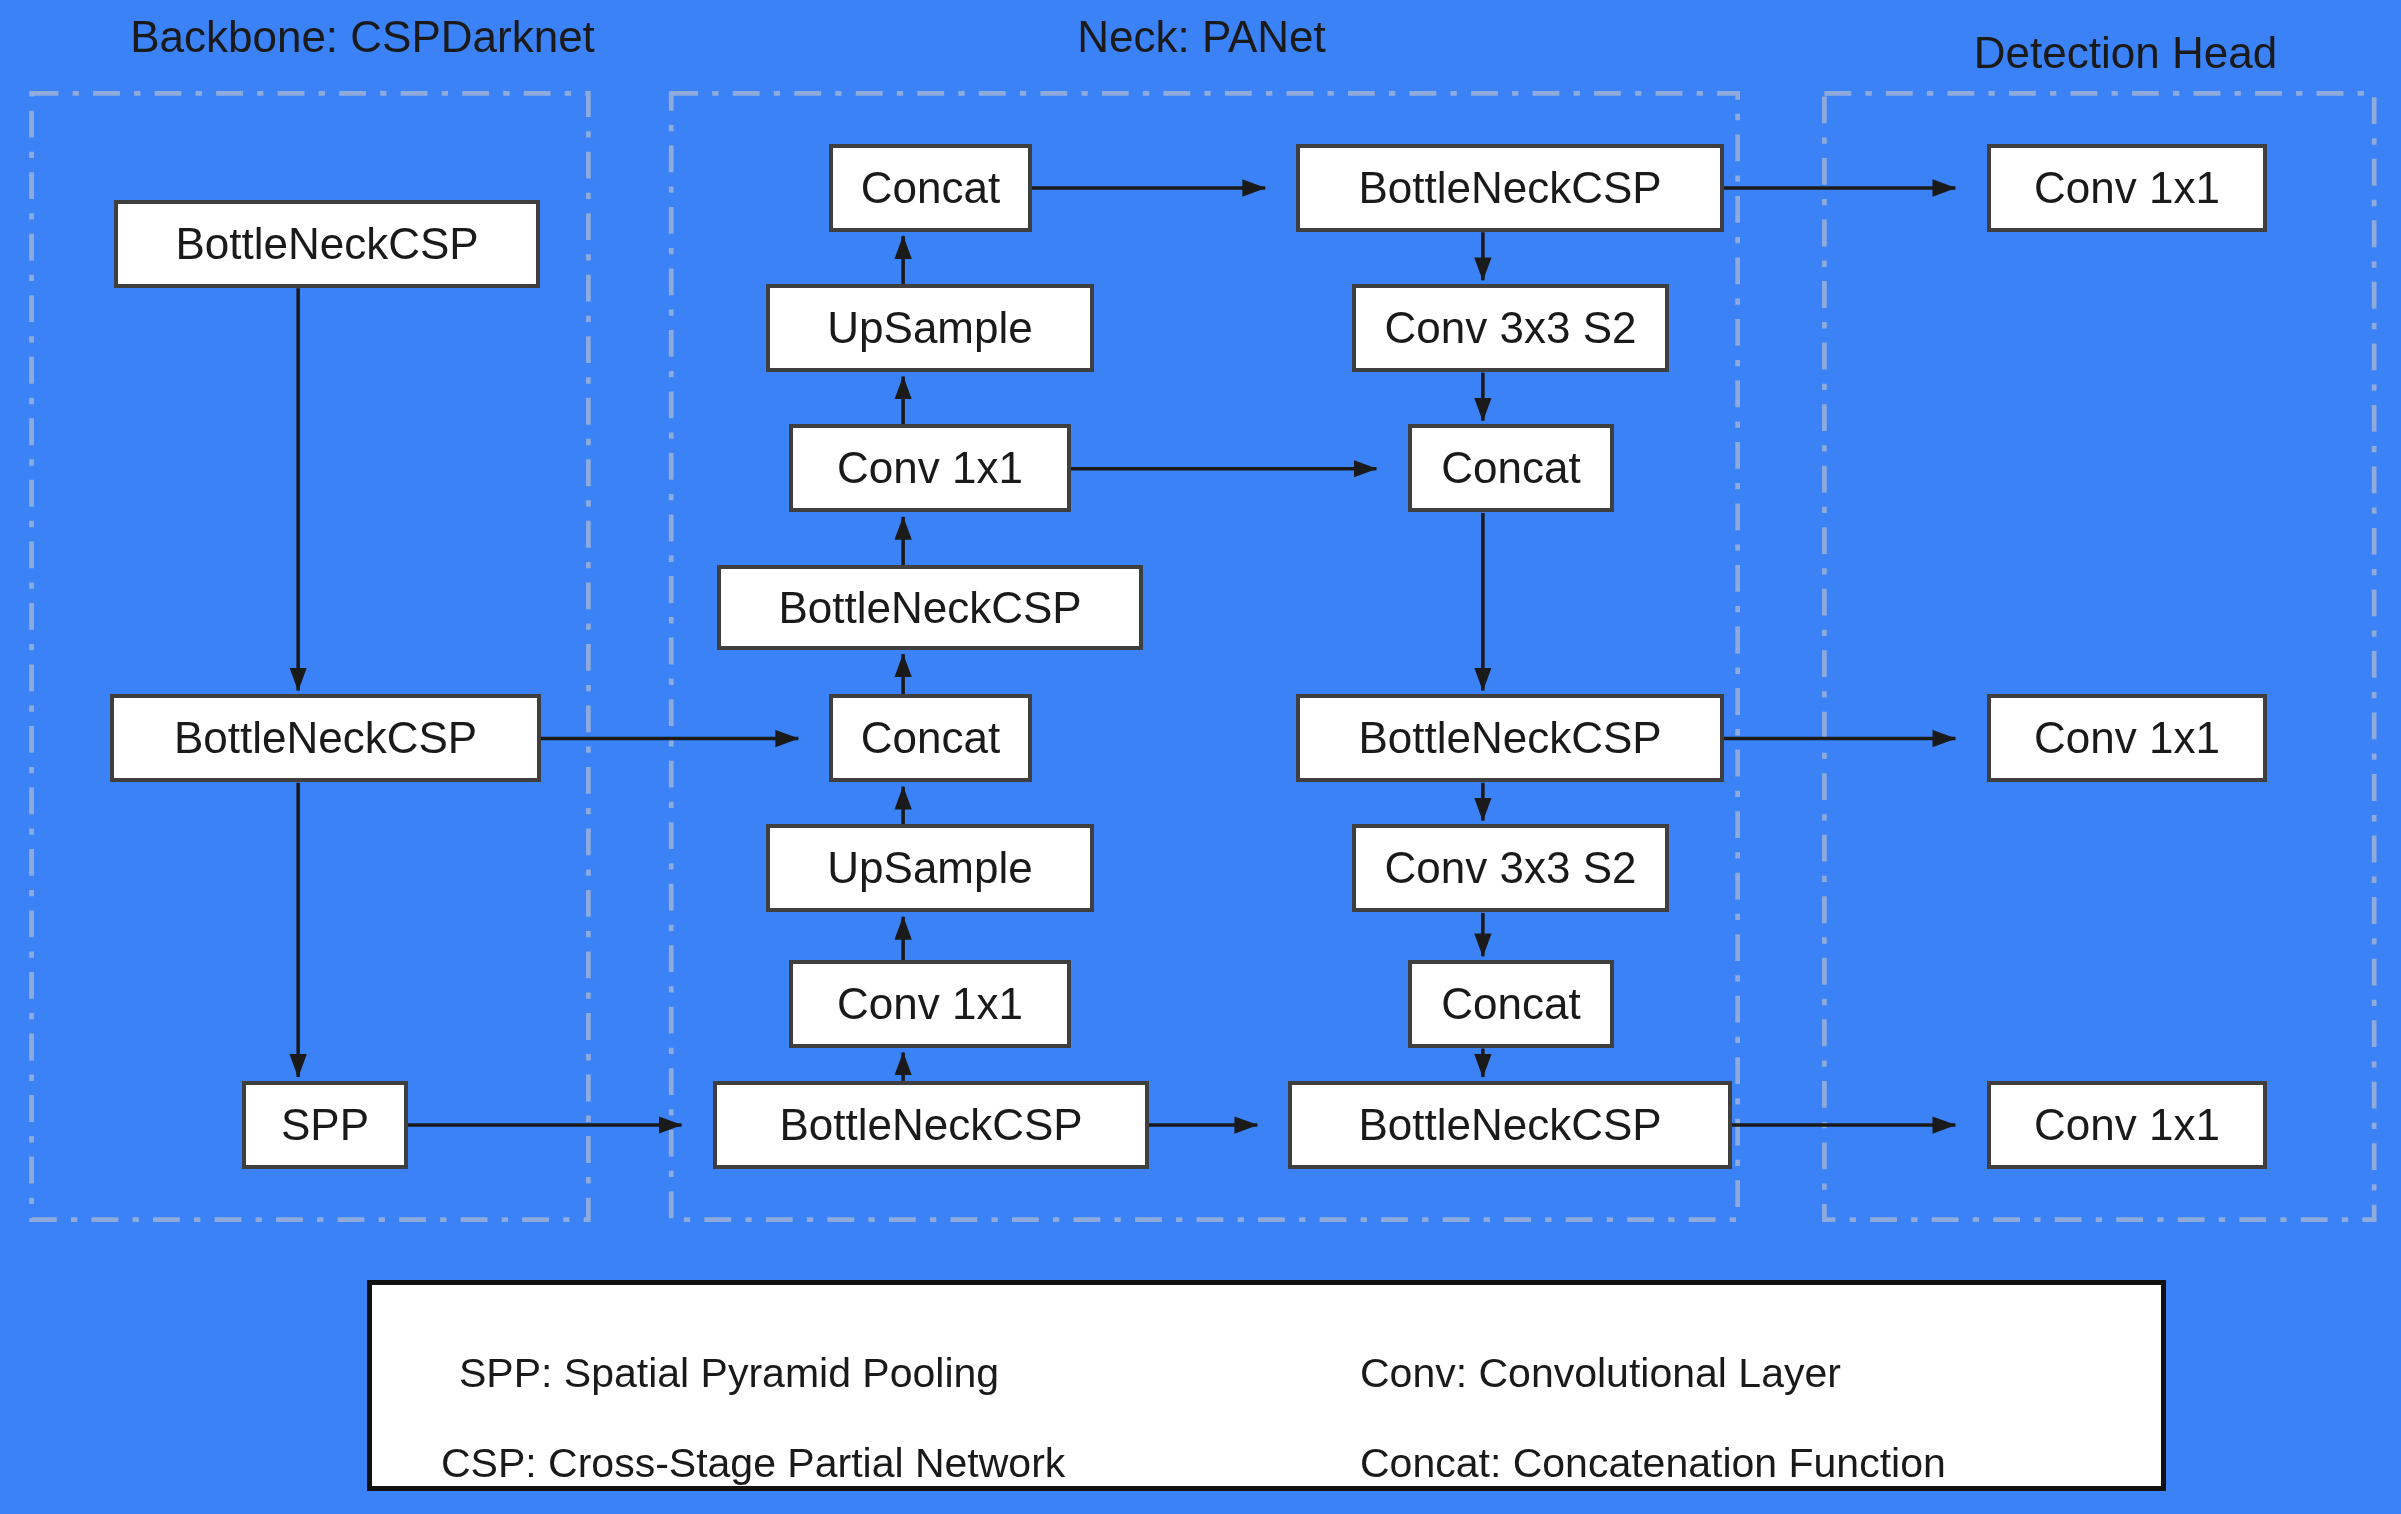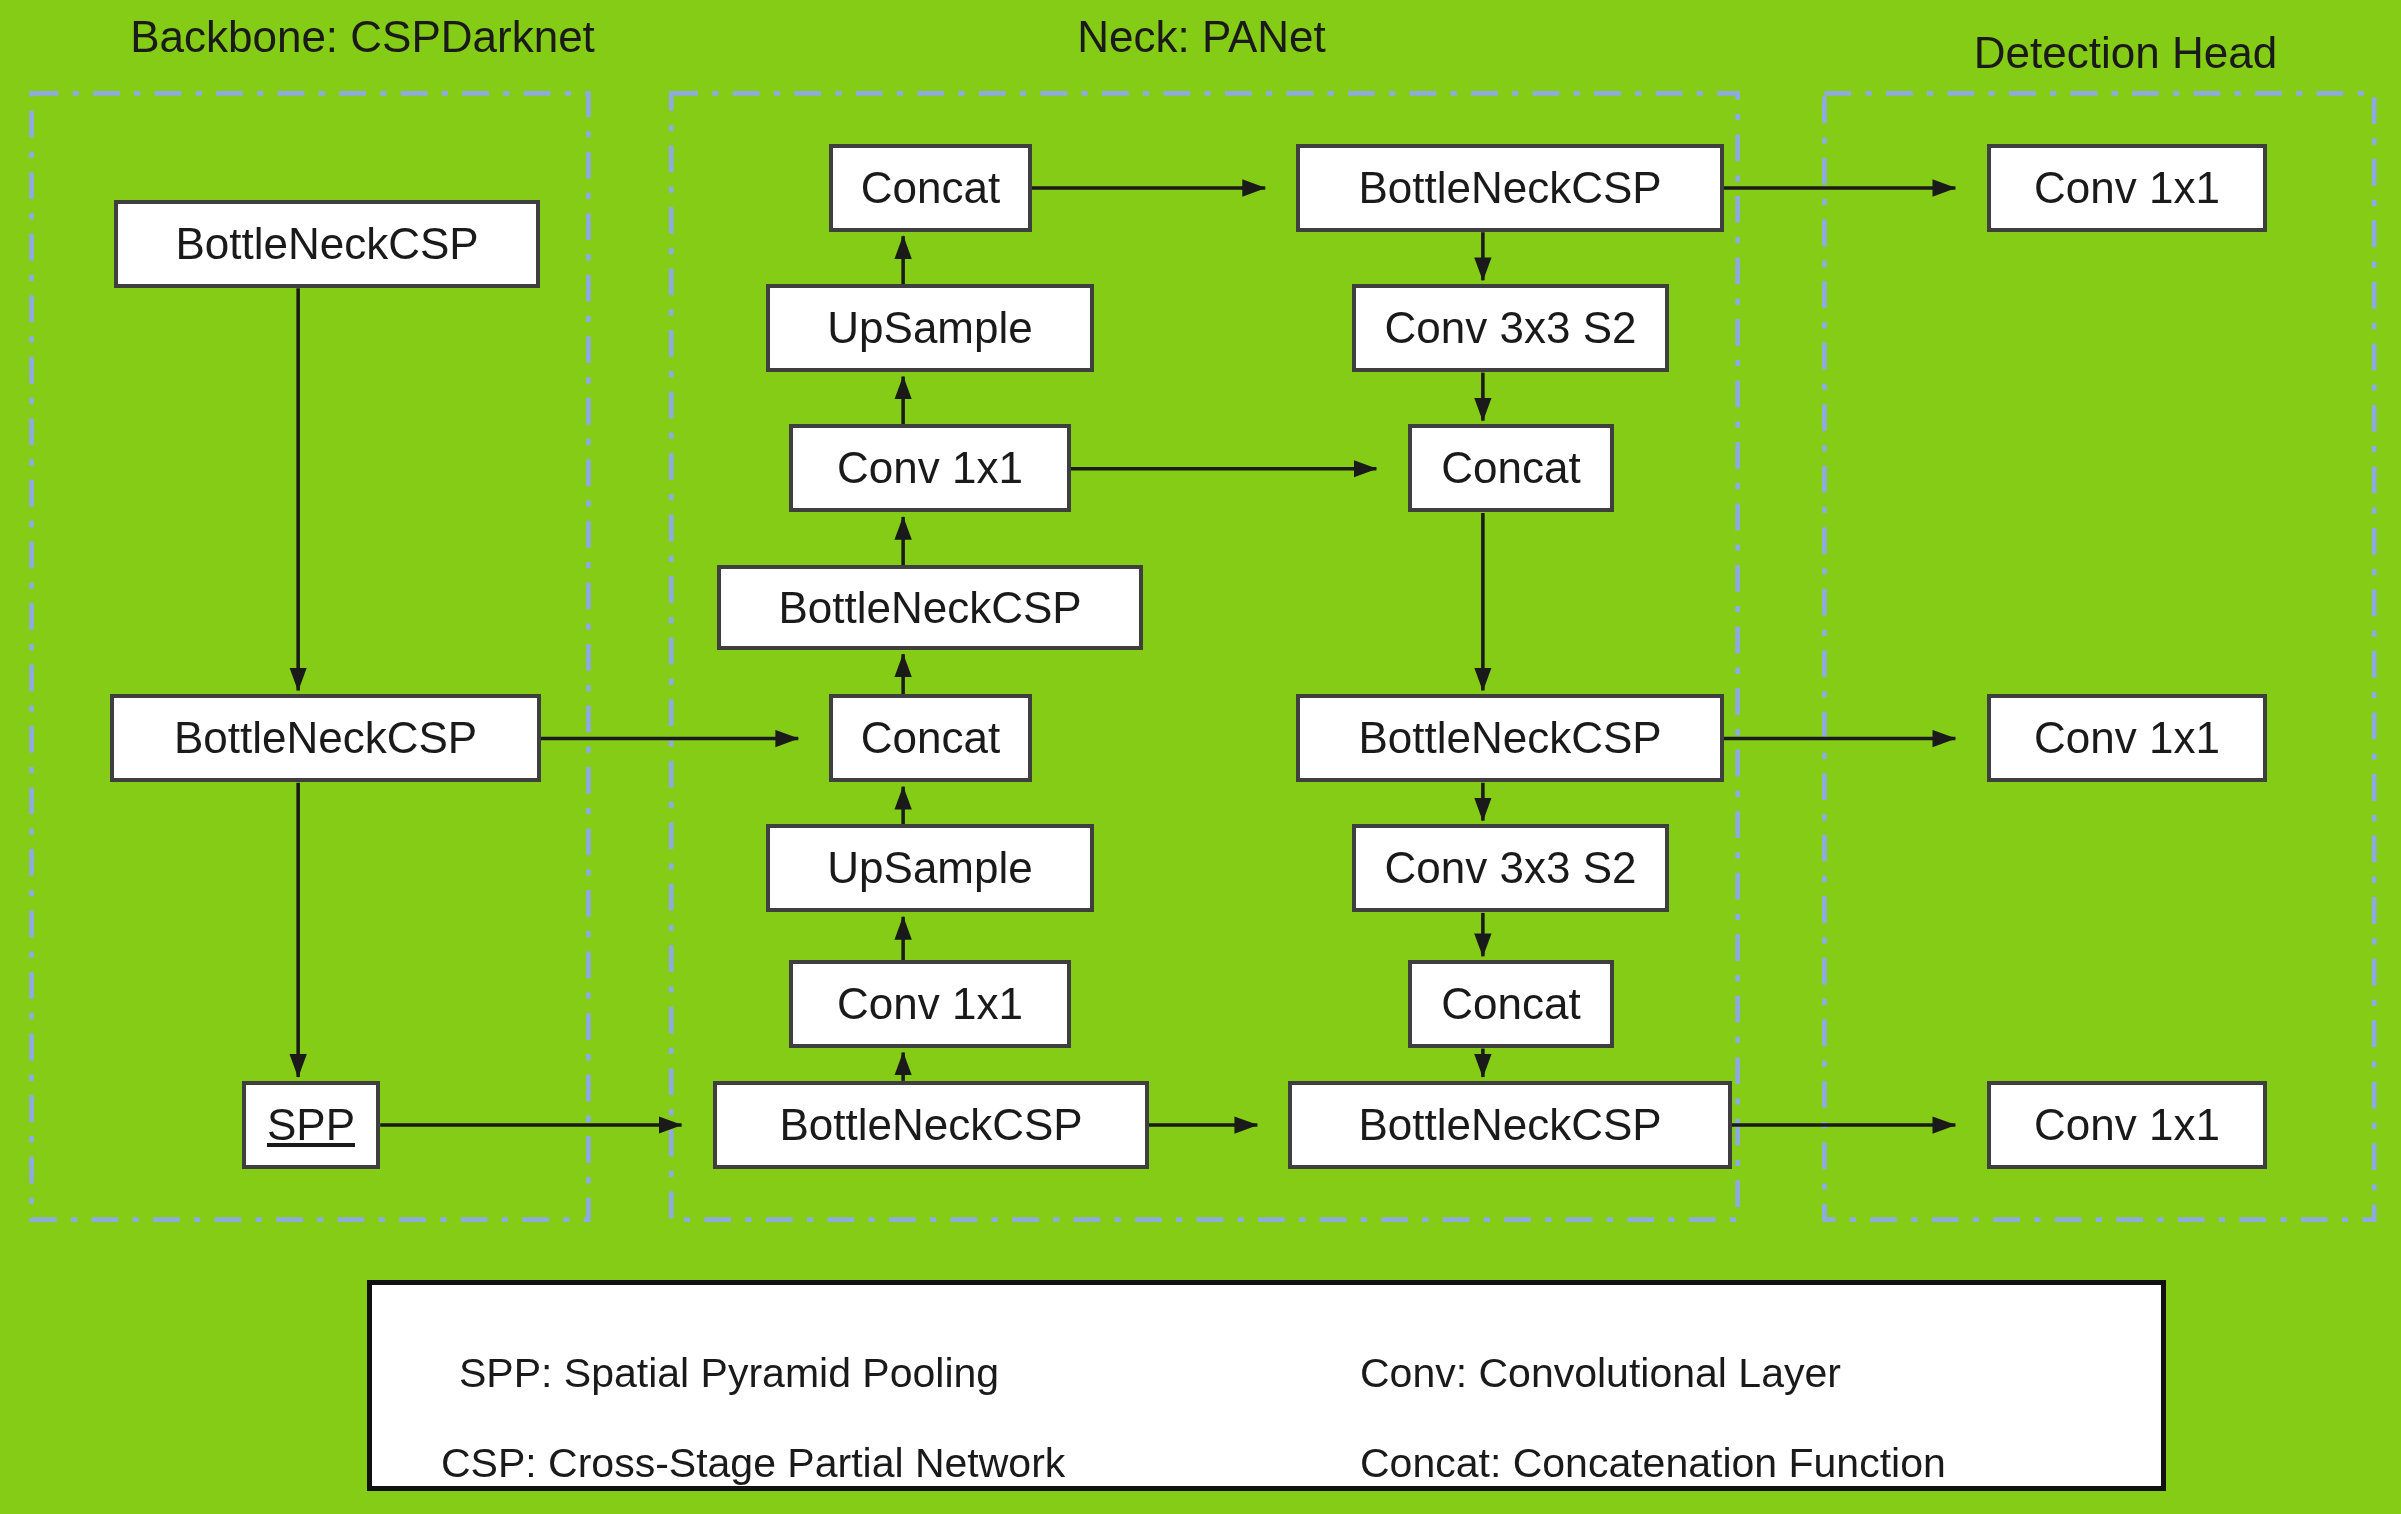--- a/index.html
+++ b/index.html
@@ -5,21 +5,21 @@
   :root{
     --section-border:#8FAADC;
     --box-border:#3F3F3F;
     --arrow:#1a1a1a;
     --text:#1a1a1a;
   }
   html,body{margin:0;padding:0;background:#ffffff;}
   .canvas{
     position:relative;
     width:2401px;height:1515px;
-    background:#84cc16;
+    background:#3b82f6;
     font-family:"Liberation Sans", sans-serif;
     color:var(--text);
     overflow:hidden;
   }
   .section-title{
     position:absolute;
     text-align:center;
     font-size:44px;
     line-height:57px;
     color:var(--text);
@@ -118,21 +118,21 @@
     <line class="flow" x1="1880" y1="1157" x2="1880" y2="1212" marker-end="url(#ah)"></line>
     <line class="flow" x1="1880" y1="1329" x2="1880" y2="1365" marker-end="url(#ah)"></line>
 
     <line class="flow" x1="2151" y1="238" x2="2479" y2="238" marker-end="url(#ah)"></line>
     <line class="flow" x1="2151" y1="936" x2="2479" y2="936" marker-end="url(#ah)"></line>
     <line class="flow" x1="2162" y1="1426" x2="2479" y2="1426" marker-end="url(#ah)"></line>
   </svg>
 
   <div class="node" style="left:87px;top:200px;width:426px;height:88px;">BottleNeckCSP</div>
   <div class="node" style="left:83px;top:694px;width:431px;height:88px;">BottleNeckCSP</div>
-  <div class="node" style="left:215px;top:1081px;width:138px;height:88px;text-decoration:underline;">SPP</div>
+  <div class="node" style="left:215px;top:1081px;width:166px;height:88px;">SPP</div>
 
   <div class="node" style="left:802px;top:144px;width:203px;height:88px;">Concat</div>
   <div class="node" style="left:739px;top:284px;width:328px;height:88px;">UpSample</div>
   <div class="node" style="left:762px;top:424px;width:282px;height:88px;">Conv 1x1</div>
   <div class="node" style="left:690px;top:565px;width:426px;height:85px;">BottleNeckCSP</div>
   <div class="node" style="left:802px;top:694px;width:203px;height:88px;">Concat</div>
   <div class="node" style="left:739px;top:824px;width:328px;height:88px;">UpSample</div>
   <div class="node" style="left:762px;top:960px;width:282px;height:88px;">Conv 1x1</div>
   <div class="node" style="left:686px;top:1081px;width:436px;height:88px;">BottleNeckCSP</div>
 

